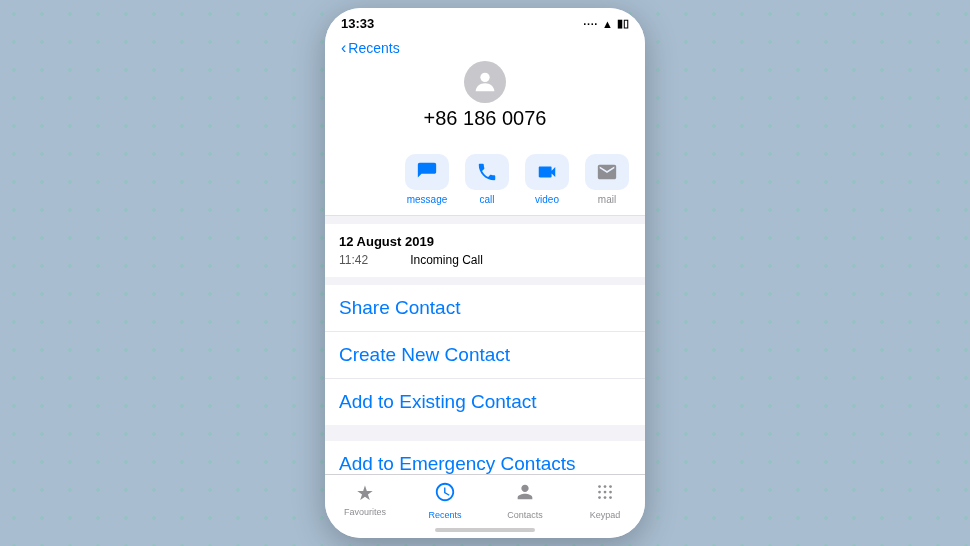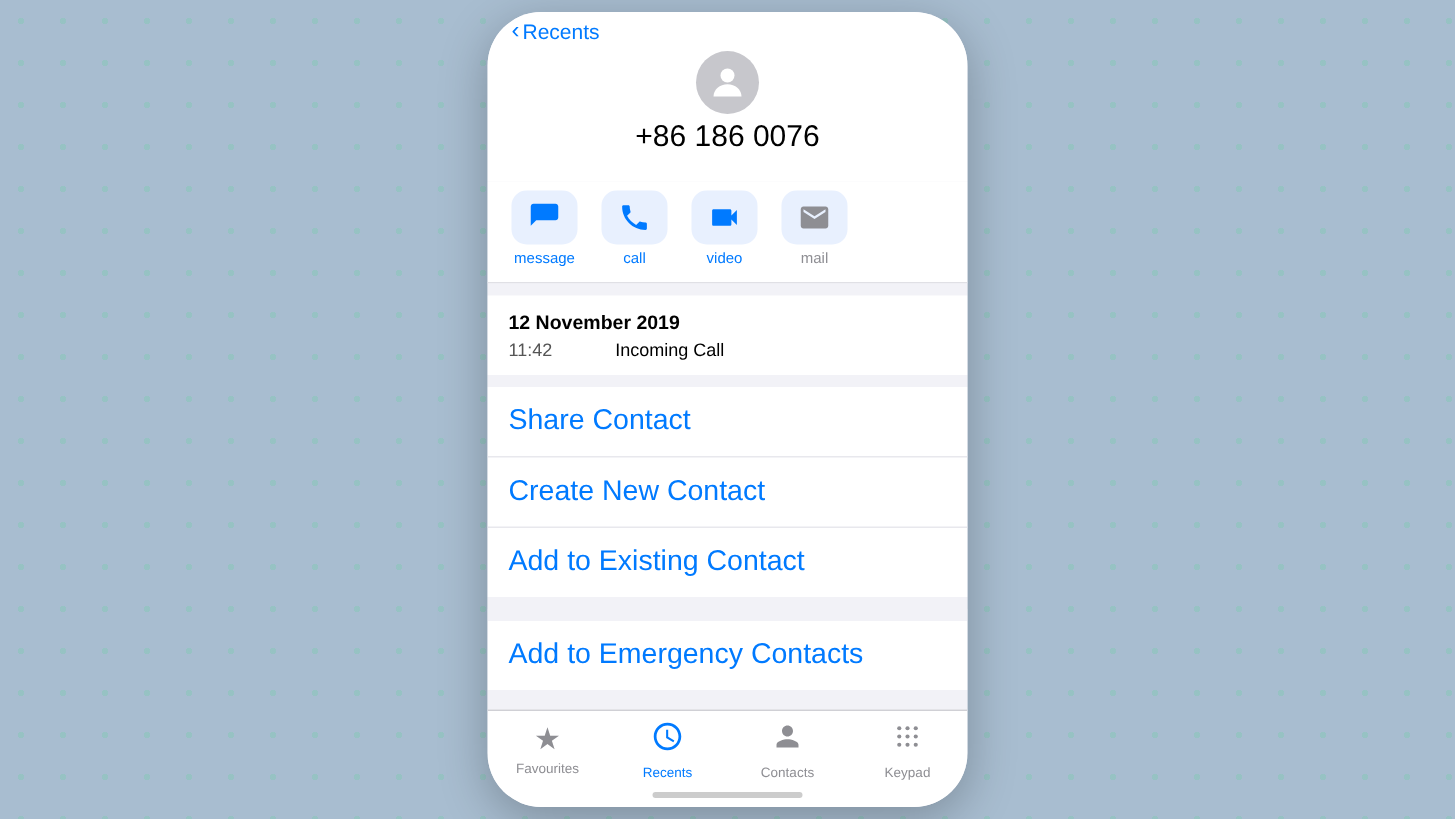--- a/index.html
+++ b/index.html
@@ -95,21 +95,21 @@
       font-size: 20px;
       font-weight: 400;
       color: #000;
       margin-bottom: 8px;
     }
 
     
     .action-row {
       background: #fff;
       display: flex;
-      justify-content: flex-start;
+      justify-content: flex-end;
       padding: 6px 8px 10px;
       border-bottom: 1px solid #e0e0e5;
       flex-shrink: 0;
     }
     .action-btn {
       display: flex;
       flex-direction: column;
       align-items: center;
       width: 60px;
       cursor: pointer;
@@ -244,20 +244,28 @@
       background: #000;
       border-radius: 3px;
       opacity: 0.2;
     }
   </style>
 </head>
 <body>
 
 <div class="phone-frame">
 
+  <div class="status-bar">
+    <span class="status-time">13:33</span>
+    <div class="status-icons">
+      <span>····</span>
+      <span>▲</span>
+      <span>▮▯</span>
+    </div>
+  </div>
 
   <div class="header">
     <div class="back-row">
       <div class="back-btn">
         <span class="back-chevron">‹</span>
         <span>Recents</span>
       </div>
     </div>
     <div class="avatar">
       <svg viewBox="0 0 24 24">
@@ -299,21 +307,21 @@
           <path d="M20 4H4c-1.1 0-2 .9-2 2v12c0 1.1.9 2 2 2h16c1.1 0 2-.9 2-2V6c0-1.1-.9-2-2-2zm0 4l-8 5-8-5V6l8 5 8-5v2z"></path>
         </svg>
       </div>
       <span class="action-label disabled">mail</span>
     </div>
   </div>
 
   <div class="scroll-content">
 
     <div class="call-info-card">
-      <div class="call-date">12 November 2019</div>
+      <div class="call-date">12 August 2019</div>
       <div class="call-time-row">
         <span class="call-time">11:42</span>
         <span class="call-type">Incoming Call</span>
       </div>
     </div>
 
     <div class="menu-section">
       <div class="menu-item">
         <span class="menu-item-text">Share Contact</span>
       </div>

